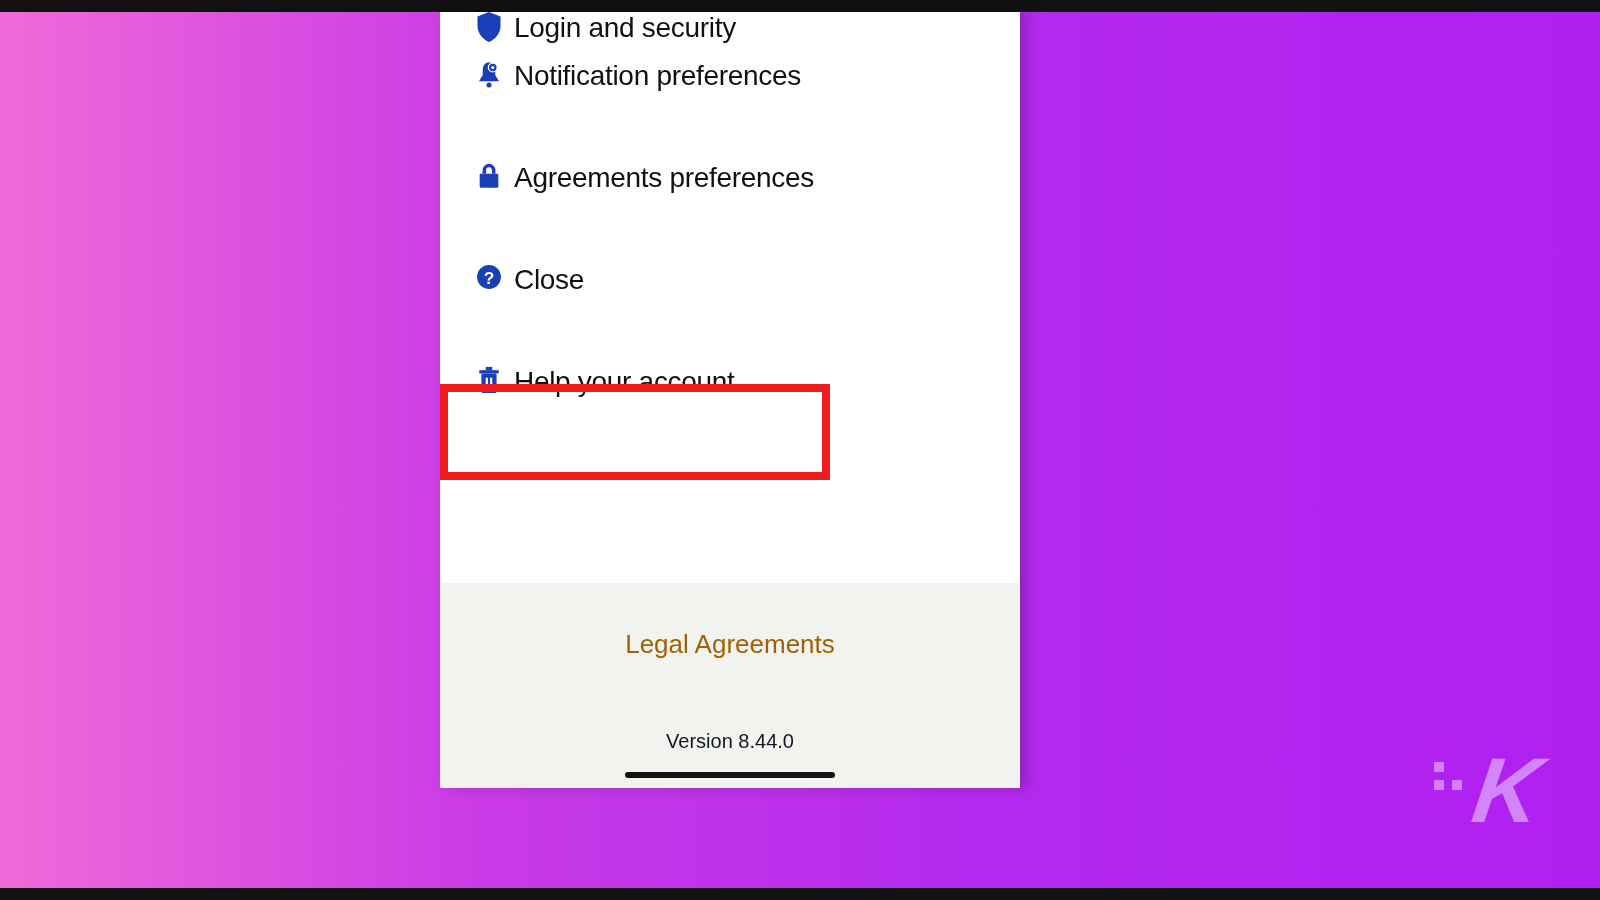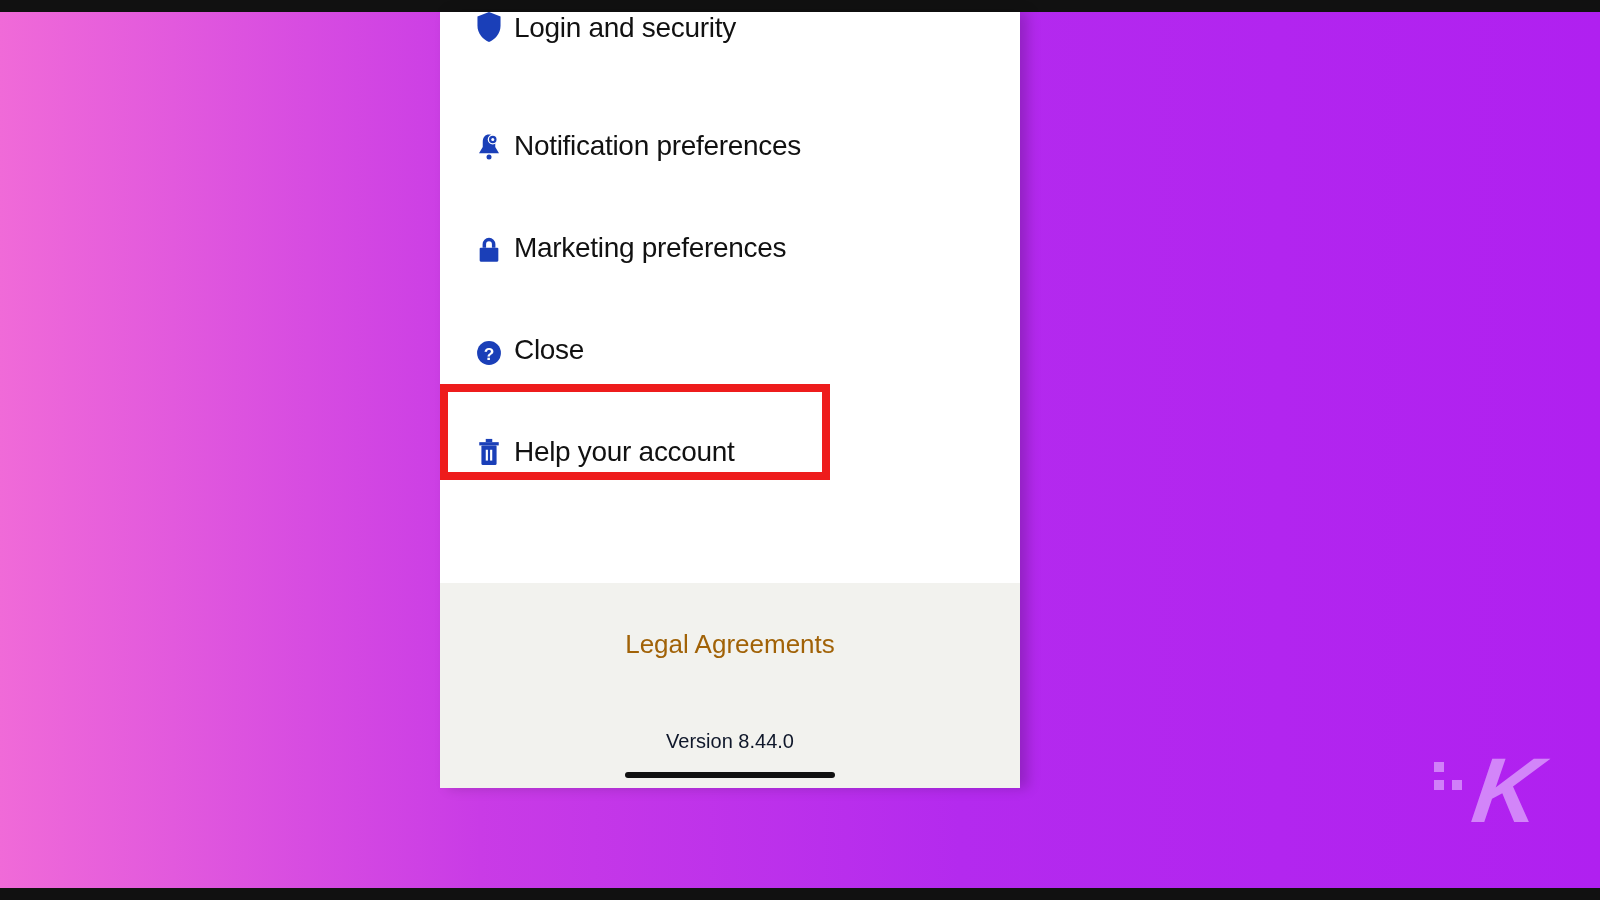--- a/index.html
+++ b/index.html
@@ -16,21 +16,21 @@
     top: 0;
     width: 580px;
     height: 776px;
     background: #ffffff;
     box-shadow: 8px 0 12px rgba(0,0,0,0.18);
     overflow: hidden;
   }
   .menu-list { background: #fff; padding-top: 0; }
   .menu-item {
     display: flex;
-    align-items: flex-end;
+    align-items: flex-start;
     height: 102px;
     padding: 0 24px 0 24px;
     position: relative;
   }
   .menu-item.first { height: 60px; align-items: flex-start; padding-top: 0; }
   .menu-item .icon { width: 50px; display:flex; justify-content:center; align-items:center; color:#1a3fb8; }
   .menu-item .label { font-size: 28px; font-weight: 400; color: #111; letter-spacing: -0.3px; }
   .menu-item.first .label { font-weight: 400; }
   .highlight {
     position: absolute;
@@ -101,21 +101,21 @@
         <span class="label">Notification preferences</span>
       </div>
 
       <div class="menu-item">
         <span class="icon">
           <svg width="28" height="28" viewBox="0 0 24 24">
             <rect x="4" y="10" width="16" height="12" rx="1" fill="#1a3fb8"></rect>
             <path d="M8 10 V7 a4 4 0 0 1 8 0 V10" stroke="#1a3fb8" stroke-width="3" fill="none"></path>
           </svg>
         </span>
-        <span class="label">Marketing preferences</span>
+        <span class="label">Agreements preferences</span>
       </div>
 
       <div class="menu-item">
         <span class="icon">
           <svg width="26" height="26" viewBox="0 0 24 24">
             <circle cx="12" cy="12" r="11" fill="#1a3fb8"></circle>
             <text x="12" y="18" text-anchor="middle" font-size="16" font-weight="700" fill="#fff">?</text>
           </svg>
         </span>
         <span class="label">Close</span>

